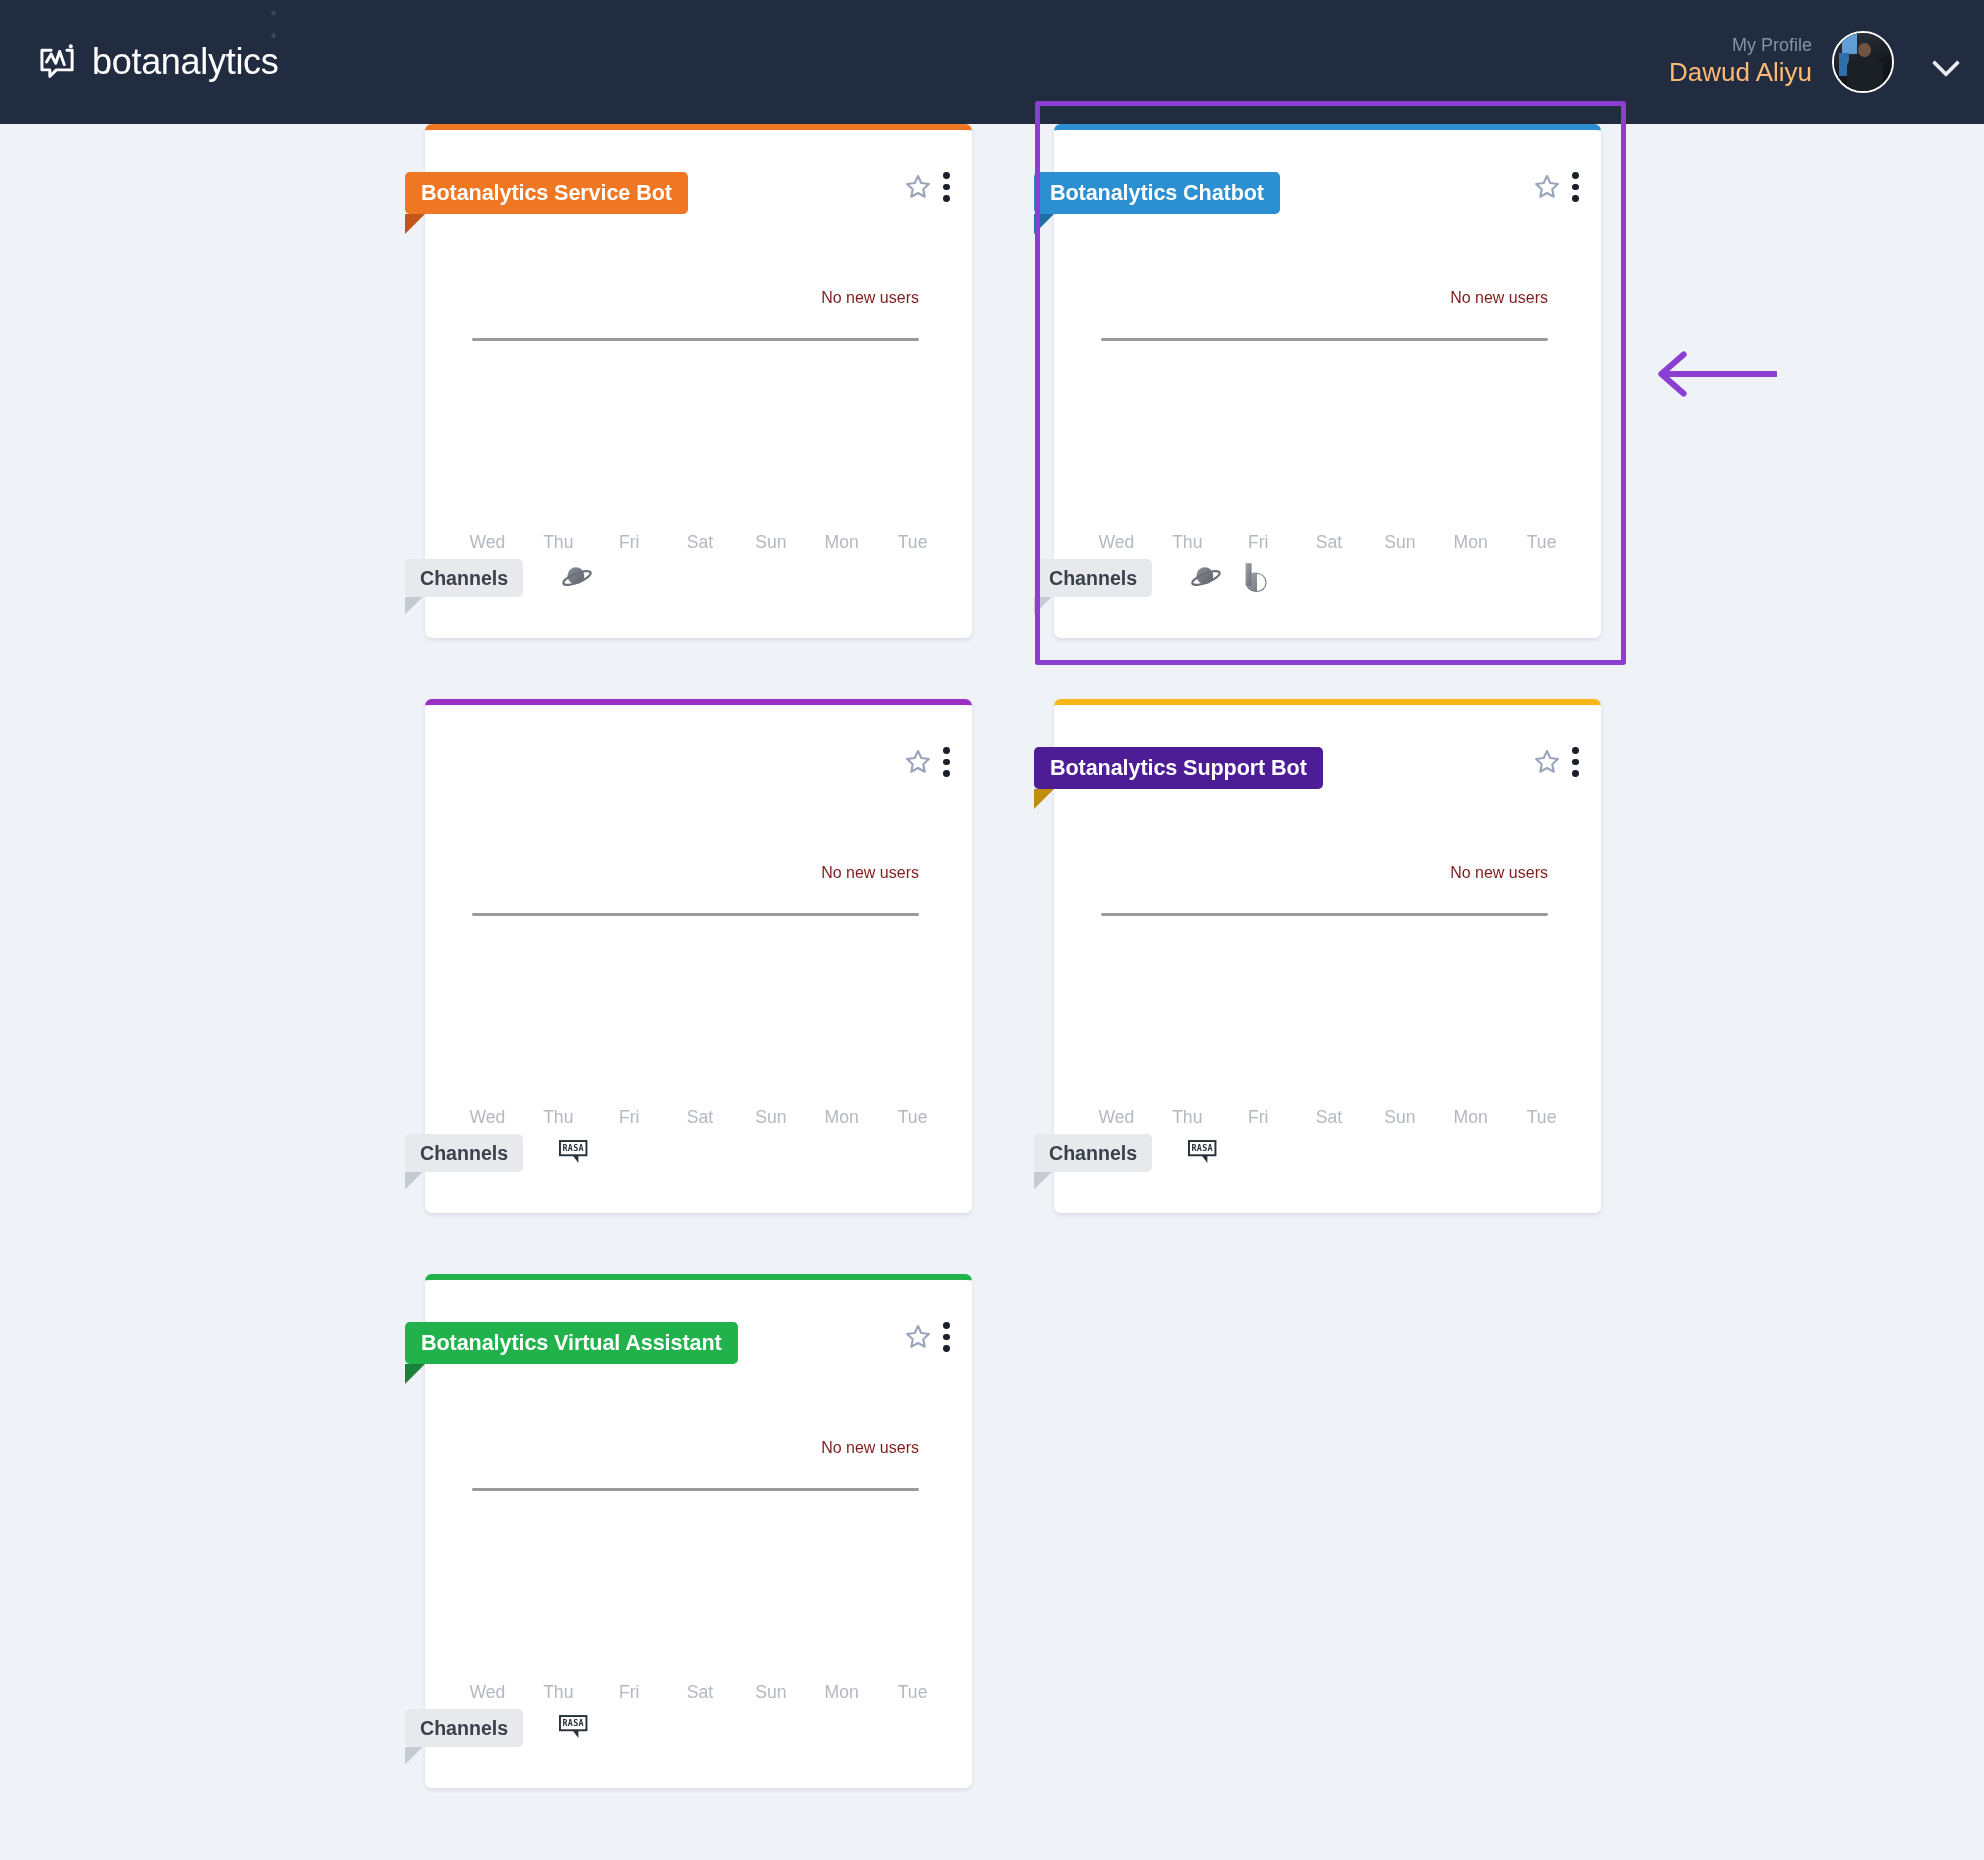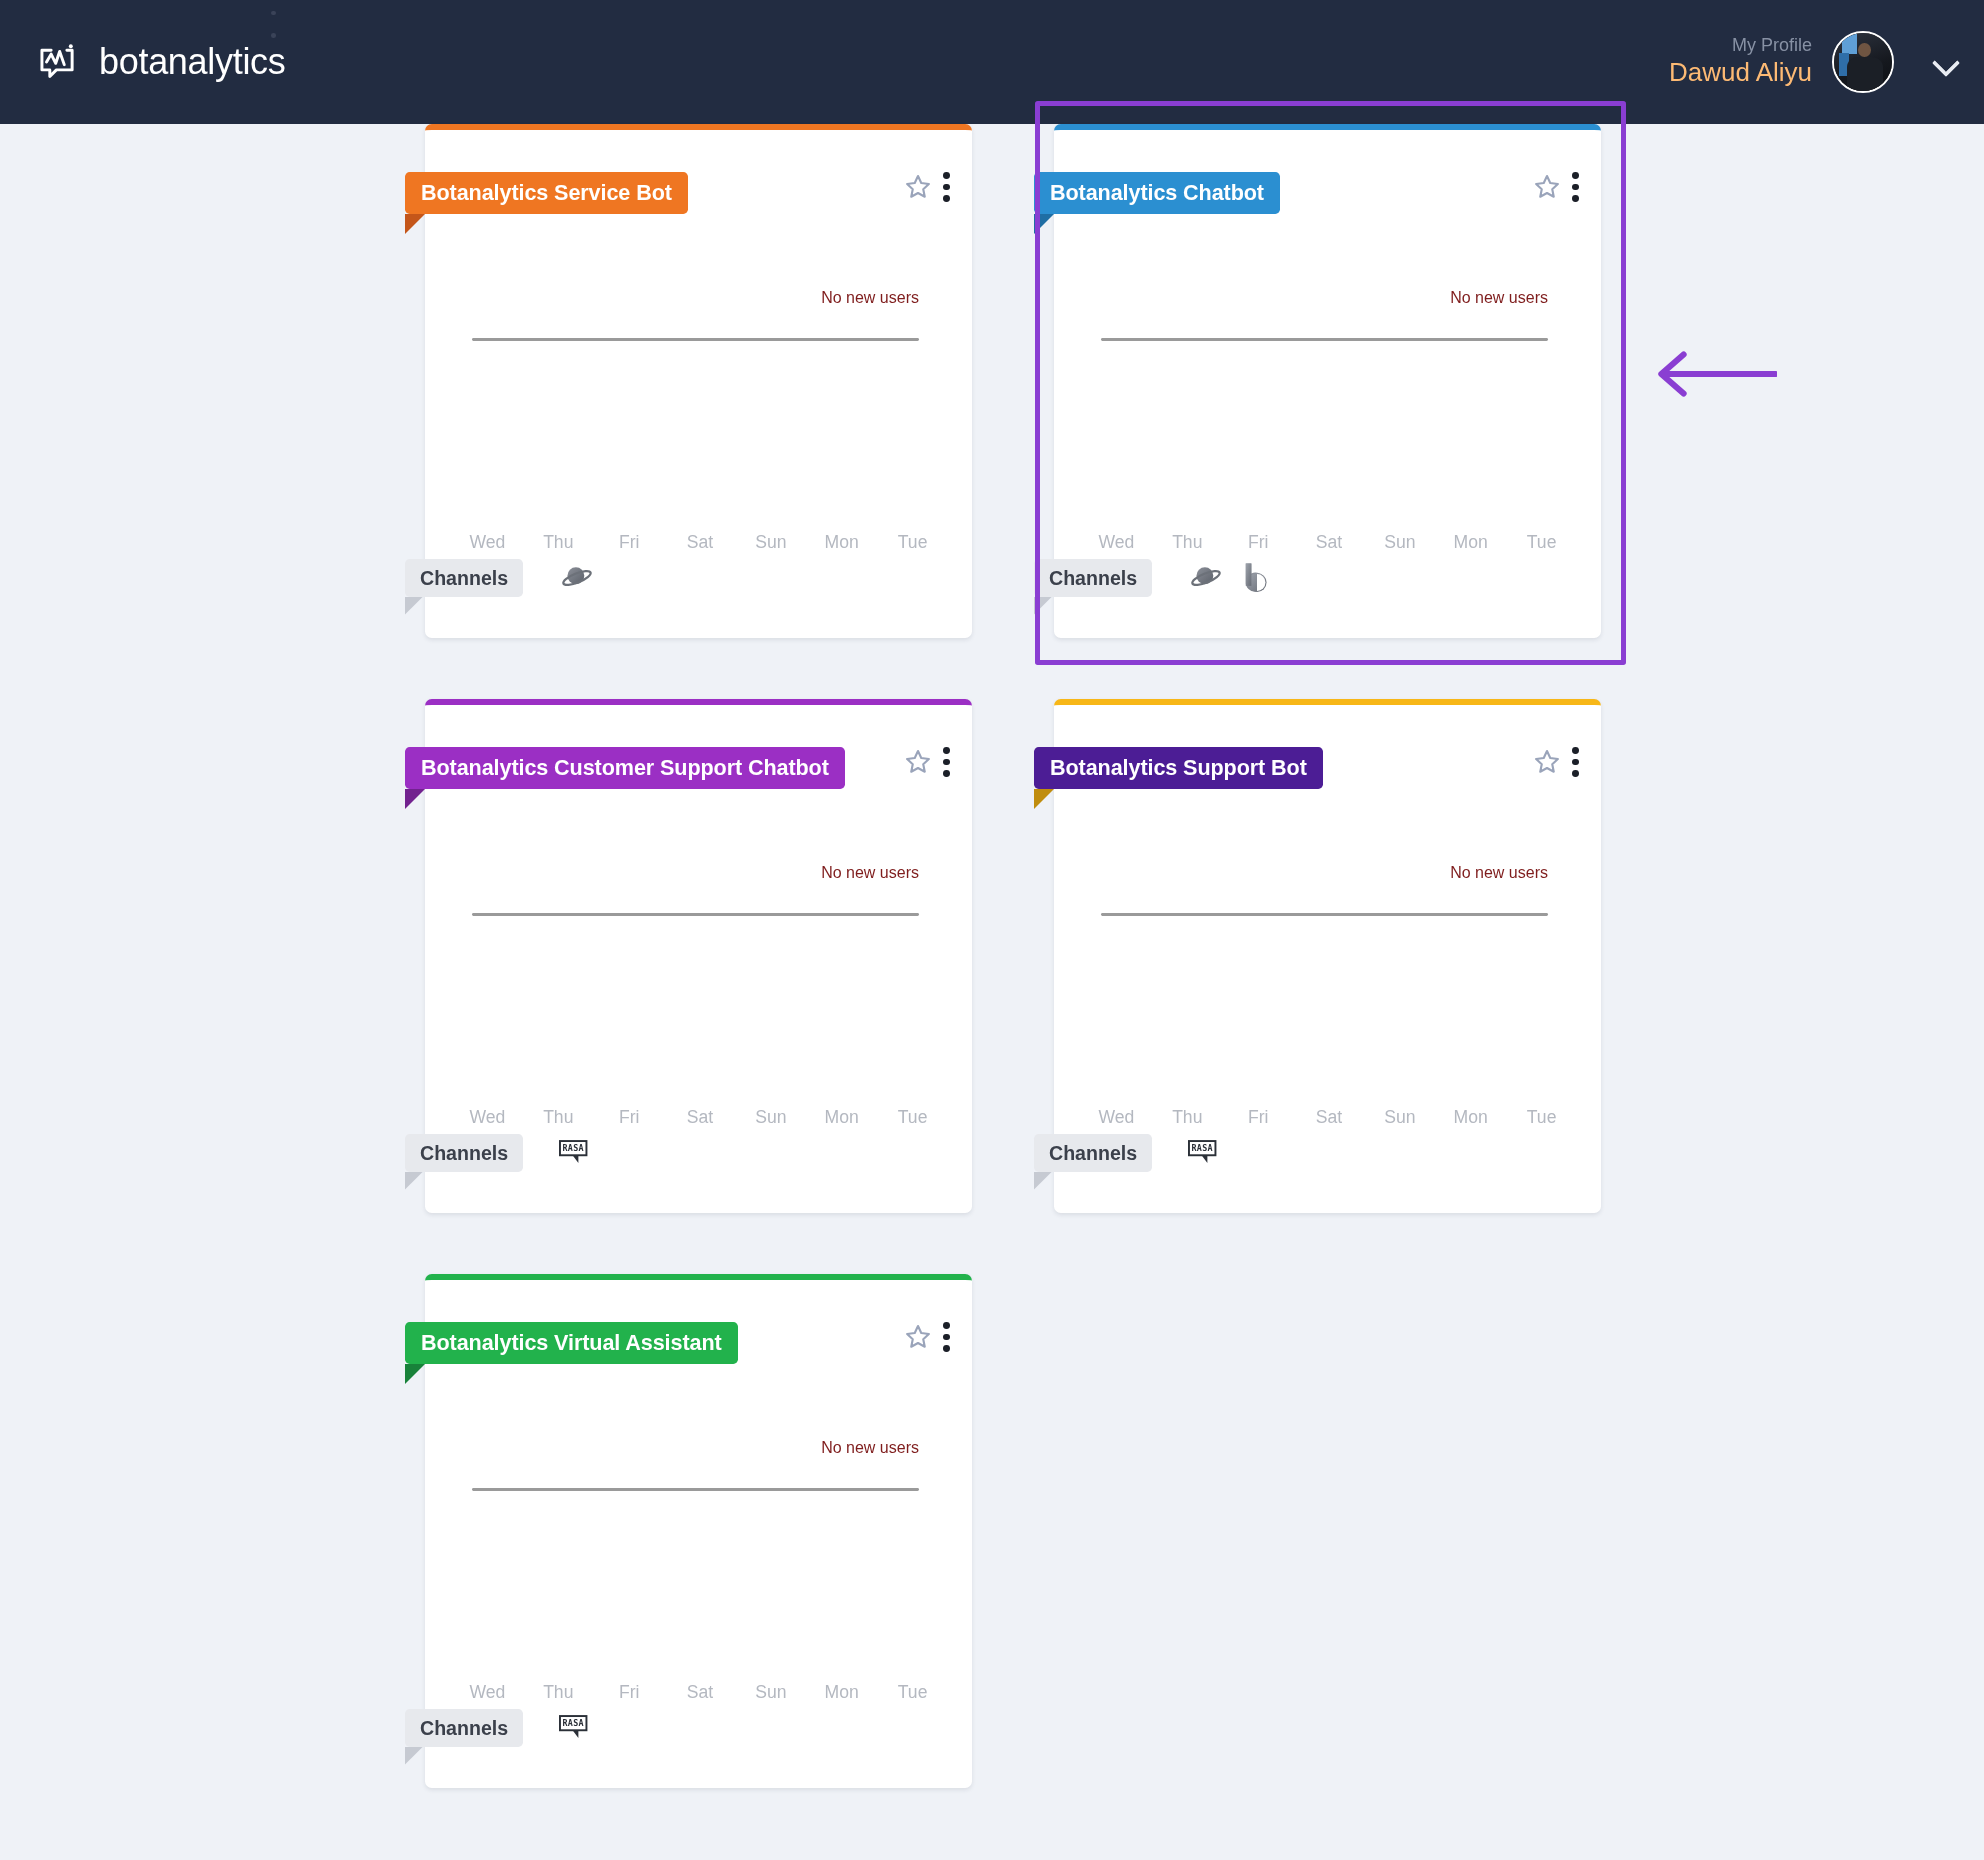--- a/index.html
+++ b/index.html
@@ -10,21 +10,21 @@
     color:#2b3445;
     overflow:hidden;
   }
 
   
   .topbar{
     position:absolute;top:0;left:0;width:1985px;height:124px;
     background:#222c41;
     display:flex;align-items:center;justify-content:space-between;
   }
-  .brand{display:flex;align-items:flex-end;gap:19px;margin-left:38px;}
+  .brand{display:flex;align-items:flex-end;gap:12px;margin-left:38px;}
   .brand-mark{width:42px;height:42px;}
   .brand-name{
     color:#ffffff;font-size:36px;font-weight:400;letter-spacing:-0.3px;
   }
   .kebab-top{
     position:absolute;left:270px;top:10.8px;
     width:6.8px;height:27px;display:flex;flex-direction:column;
     justify-content:space-between;align-items:center;
   }
   .kebab-top i{display:block;width:4.7px;height:4.7px;border-radius:50%;background:#3a4358;}
@@ -313,24 +313,20 @@
             </span>
       </div>
     </div>
       </div>
       <div class="highlight" style="left: 610px; top: -23px; width: 591px; height: 564px;"></div>
       <div class="arrow" style="left: 1230px; top: 223px;"><svg width="122" height="54" viewBox="0 0 180 80">
         <path d="M178 40 H10 M42 11 L9 40 L42 69" fill="none" stroke="#8a3ed2" stroke-width="9" stroke-linecap="round" stroke-linejoin="round"></path>
         </svg></div>
       <div class="card-slot" style="left: 0px; top: 575px;">
     <div class="card" style="border-top-color:#9b2fc4">
-      <div class="tag" style="background:#9b2fc4">
-        <span>Botanalytics Customer Support Chatbot</span>
-        <span class="fold" style="background:#72228f;clip-path:polygon(0 0,100% 0,0 100%)"></span>
-      </div>
 
       <div class="card-actions">
         <span>
               <svg class="star-icon" viewBox="0 0 24 24">
     <path d="M12 3.2l2.6 5.6 6.1.8-4.5 4.2 1.2 6-5.4-3-5.4 3 1.2-6L3.3 9.6l6.1-.8z" fill="none" stroke="#9aa4ba" stroke-width="1.7" stroke-linejoin="round"></path>
               </svg>
             </span>
         <span class="kebab">
           <i></i>
               <i></i>

